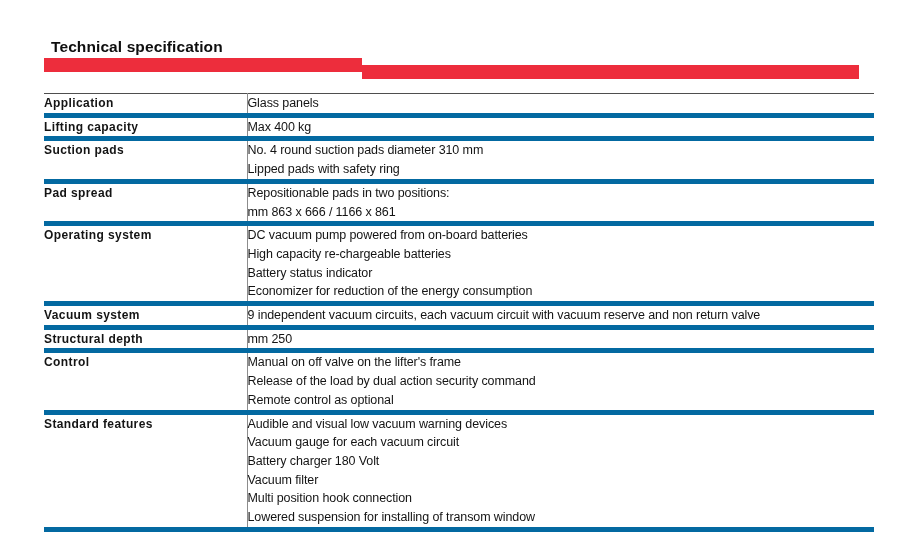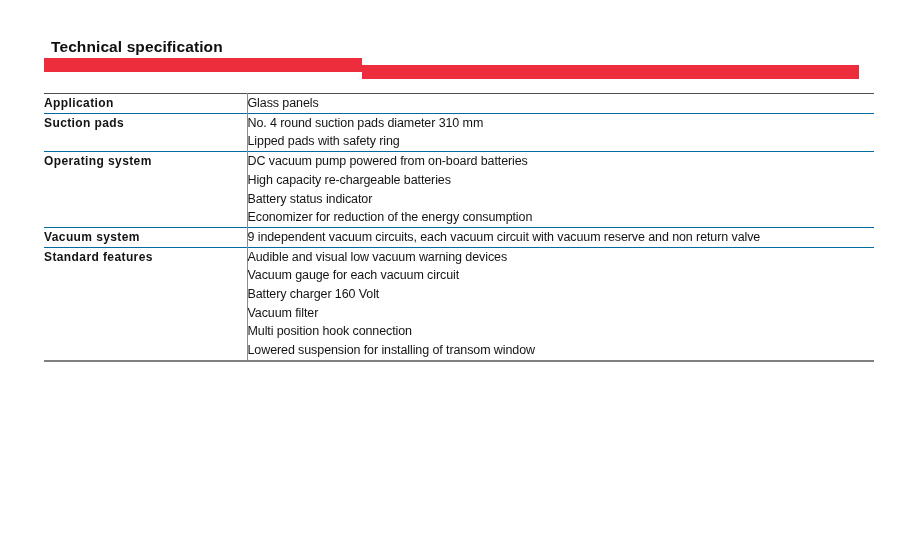--- a/index.html
+++ b/index.html
@@ -50,21 +50,21 @@
     position: absolute;
     left: 37px;
     top: 86px;
     width: 830px;
     table-layout: fixed;
     border-collapse: collapse;
     border-top: 1px solid #4e4e4e;
     border-bottom: 2px solid #808080;
   }
   table.spec-table tr {
-    border-bottom: 1px solid #0369a1;
+    border-bottom: 5px solid #0369a1;
   }
   table.spec-table td {
     vertical-align: top;
     color: #141414;
     line-height: 18.7px;
     padding: 0;
   }
   td.spec-label {
     width: 203px;
     border-right: 1px solid #8c8c8c;
@@ -95,40 +95,59 @@
     <div class="thin"></div>
   </div>
 
   <table class="spec-table">
     <tbody>
       <tr>
         <td class="spec-label">Application</td>
         <td class="spec-value">Glass panels</td>
       </tr>
       <tr>
+        <td class="spec-label">Lifting capacity</td>
+        <td class="spec-value">Max 400 kg</td>
+      </tr>
+      <tr>
         <td class="spec-label">Suction pads</td>
         <td class="spec-value">No. 4 round suction pads diameter 310 mm
 Lipped pads with safety ring</td>
+      </tr>
+      <tr>
+        <td class="spec-label">Pad spread</td>
+        <td class="spec-value">Repositionable pads in two positions:
+mm 863 x 666 / 1166 x 861</td>
       </tr>
       <tr>
         <td class="spec-label">Operating system</td>
         <td class="spec-value">DC vacuum pump powered from on-board batteries
 High capacity re-chargeable batteries
 Battery status indicator
 Economizer for reduction of the energy consumption</td>
       </tr>
       <tr>
         <td class="spec-label">Vacuum system</td>
         <td class="spec-value">9 independent vacuum circuits, each vacuum circuit with vacuum reserve and non return valve</td>
       </tr>
       <tr>
+        <td class="spec-label">Structural depth</td>
+        <td class="spec-value">mm 250</td>
+      </tr>
+      <tr>
+        <td class="spec-label">Control</td>
+        <td class="spec-value">Manual on off valve on the lifter's frame
+Release of the load by dual action security command
+Remote control as optional</td>
+      </tr>
+      <tr>
         <td class="spec-label">Standard features</td>
         <td class="spec-value">Audible and visual low vacuum warning devices
 Vacuum gauge for each vacuum circuit
-Battery charger 160 Volt
+Battery charger 180 Volt
 Vacuum filter
 Multi position hook connection
 Lowered suspension for installing of transom window</td>
       </tr>
     </tbody>
   </table>
 
 </div>
 
 </body></html>

